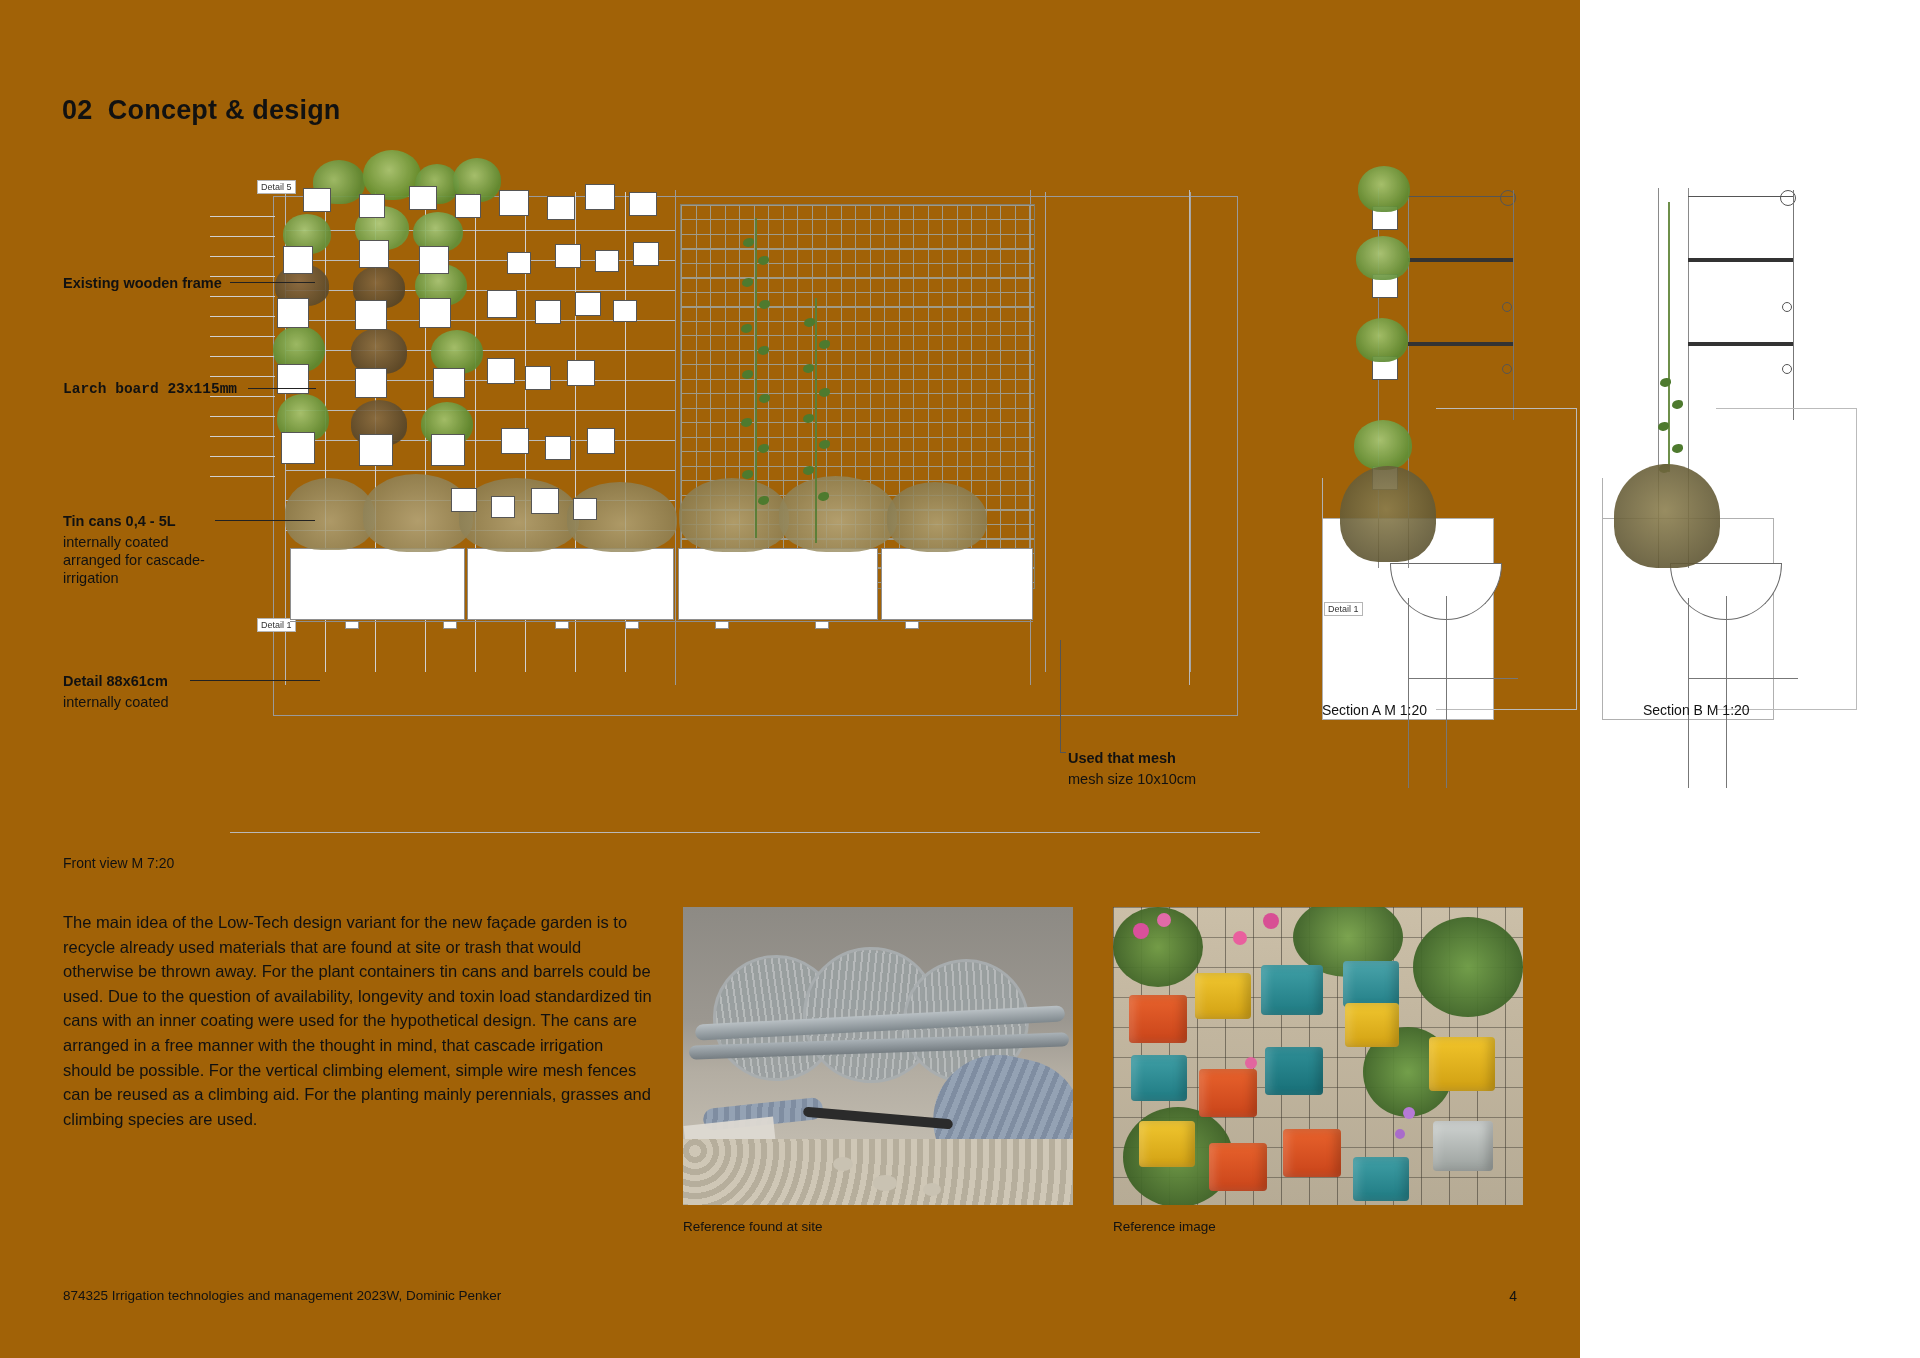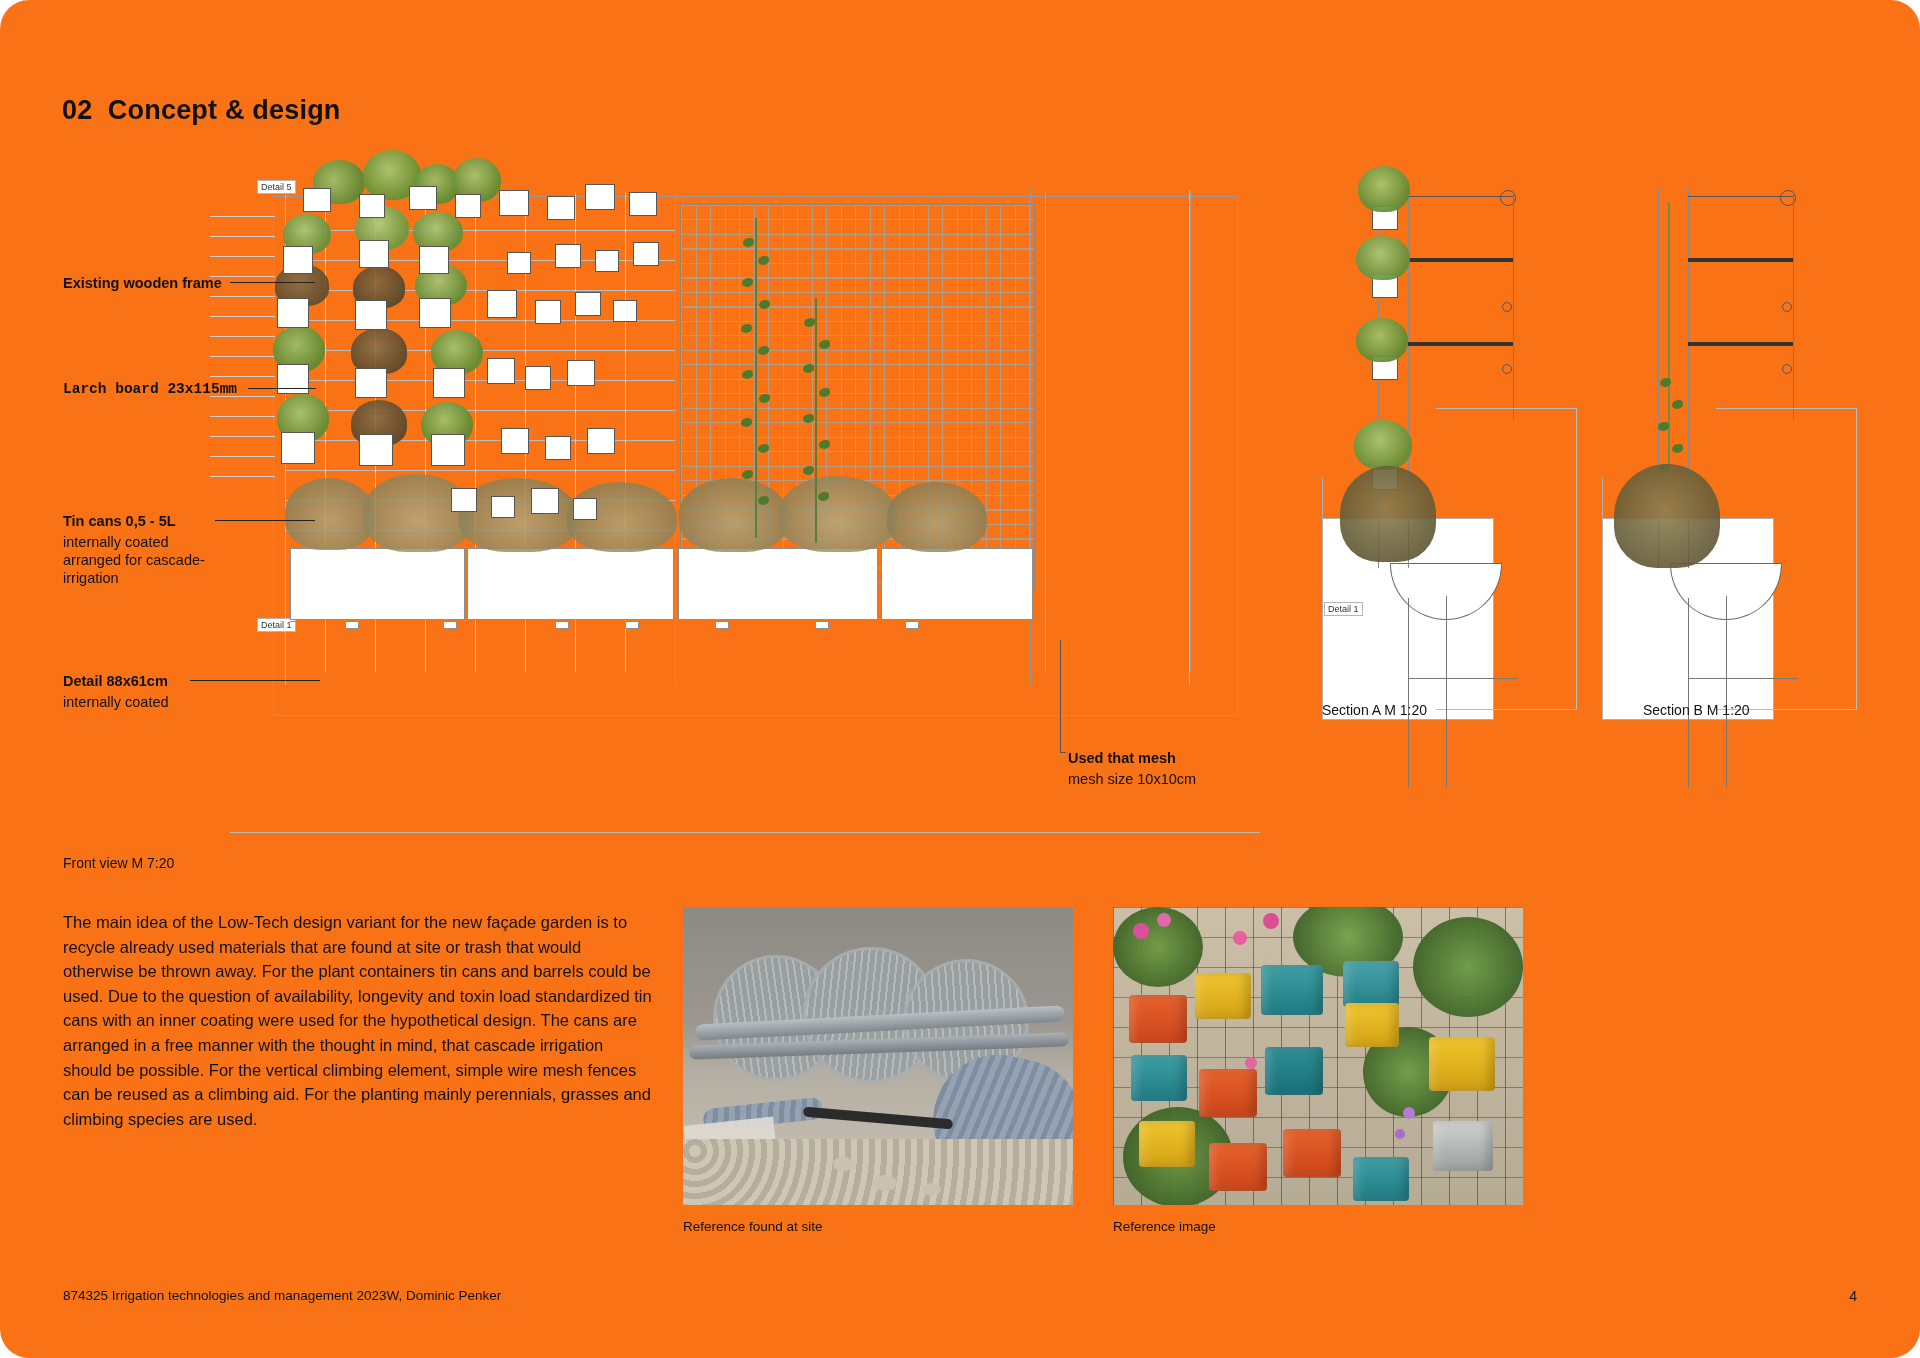--- a/index.html
+++ b/index.html
@@ -11,23 +11,22 @@
     width: 1920px;
     height: 1358px;
     position: relative;
     font-family: "Liberation Sans", sans-serif;
     color: #111111;
     overflow: hidden;
   }
   .page {
     position: absolute;
     left: 0; top: 0;
-    width: 1920px; height: 1358px;
-    background: #f97316;
-    border-radius: 29px;
+    width: 1580px; height: 1358px;
+    background: #a16207;
   }
 
   
   .page-heading {
     position: absolute;
     left: 62px;
     top: 95px;
     font-size: 27px;
     font-weight: bold;
     letter-spacing: 0.2px;
@@ -426,21 +425,21 @@
     <div class="vline" style="left:790px; top:14px; height:480px; background:#a5a5a5;"></div>
     <div class="vline" style="left:935px; top:14px; height:480px; background:#a5a5a5;"></div>
   </div>
 
   <div class="annot" style="left:63px; top:274px; font-weight:bold;">Existing wooden frame</div>
   <div class="leader" style="left:230px; top:282px; width:85px;"></div>
 
   <div class="annot" style="left:63px; top:380px; font-weight:bold;font-family:Liberation Mono, monospace;">Larch board 23x115mm</div>
   <div class="leader" style="left:248px; top:388px; width:68px;"></div>
 
-  <div class="annot" style="left:63px; top:512px; font-weight:bold;">Tin cans 0,5 - 5L</div>
+  <div class="annot" style="left:63px; top:512px; font-weight:bold;">Tin cans 0,4 - 5L</div>
   <div class="annot" style="left:63px; top:533px;">internally coated
 arranged for cascade-
 irrigation</div>
   <div class="leader" style="left:215px; top:520px; width:100px;"></div>
 
   <div class="annot" style="left:63px; top:672px; font-weight:bold;">Detail 88x61cm</div>
   <div class="annot" style="left:63px; top:693px;">internally coated</div>
   <div class="leader" style="left:190px; top:680px; width:130px;"></div>
 
   <div class="leader" style="left:1060px; top:640px; width:1px; height:110px; background:#555; transform:none;"></div>

